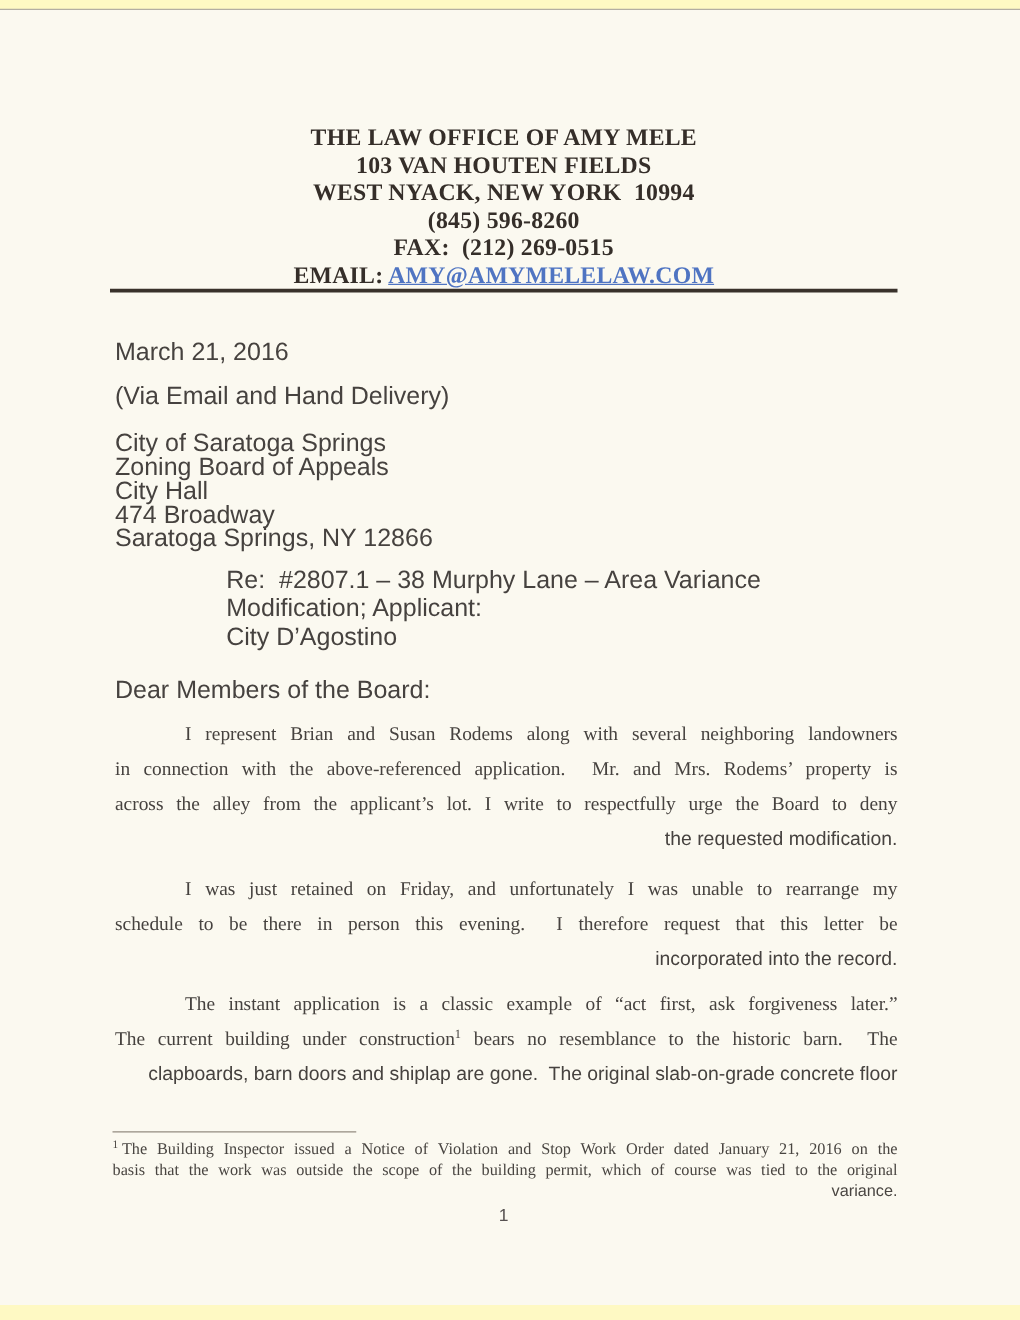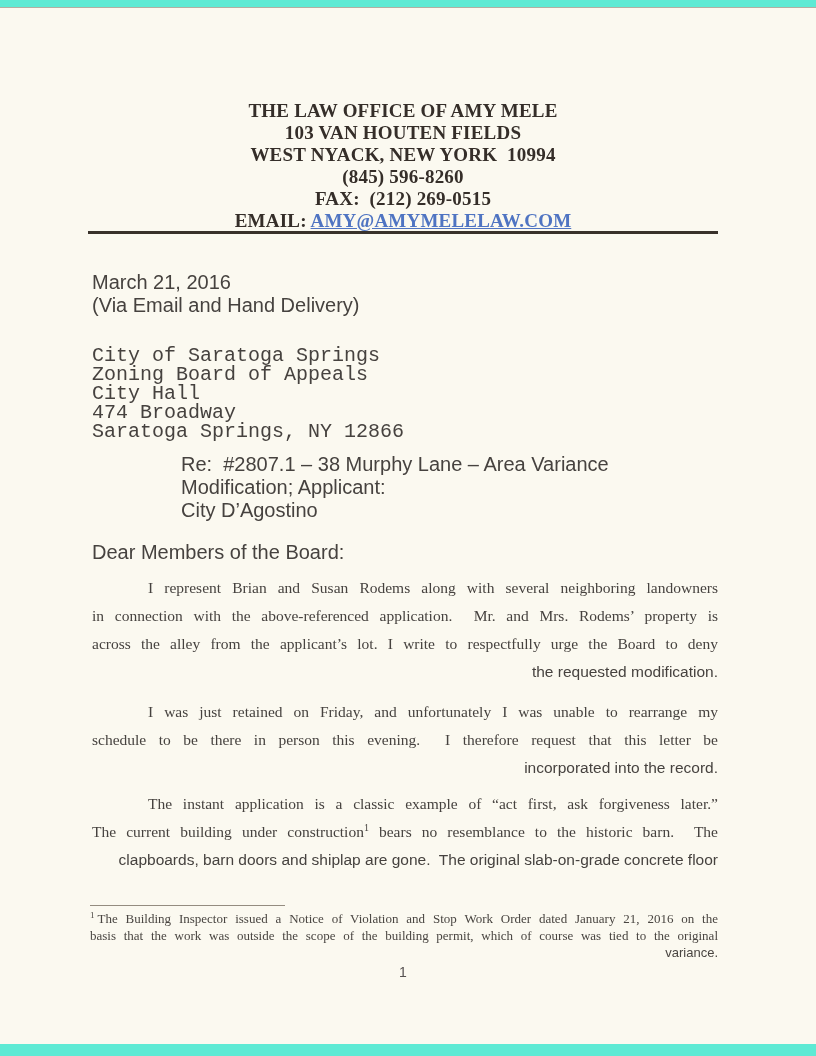--- a/index.html
+++ b/index.html
@@ -1,21 +1,21 @@
 <!DOCTYPE html>
 <html><head>
 <meta charset="utf-8">
 <style>
   * { margin: 0; padding: 0; box-sizing: border-box; }
   html, body { background: #ffffff; }
   .screen {
     position: relative;
     width: 816px;
     height: 1056px;
-    background: #5eead4;
+    background: #fef9c3;
     overflow: hidden;
     font-family: "Liberation Sans", sans-serif;
   }
   .paper {
     position: absolute;
     left: 0; top: 8px;
     width: 816px; height: 1036px;
     background: #fbf9f0;
   }
   .scan-edge {
@@ -49,22 +49,22 @@
     background: #39322b;
   }
 
   
   .body-txt {
     font-size: 20px;
     color: #46423f;
     line-height: 19px;
   }
   .date-line      { left: 92px; top: 273px; }
-  .via-line       { left: 92px; top: 296px; }
-  .recipient      { left: 92px; top: 346px; line-height: 19px; font-family: Liberation Mono, monospace; }
+  .via-line       { left: 92px; top: 308px; }
+  .recipient      { left: 92px; top: 346px; line-height: 19px; }
   .subject        { left: 181px; top: 453px; width: 540px; line-height: 23px; }
   .salutation     { left: 92px; top: 543px; }
 
   .para {
     left: 92px; width: 626px;
     font-size: 15.5px;
     color: #46423f;
     line-height: 28px;
   }
   .para1 { top: 574px; }

